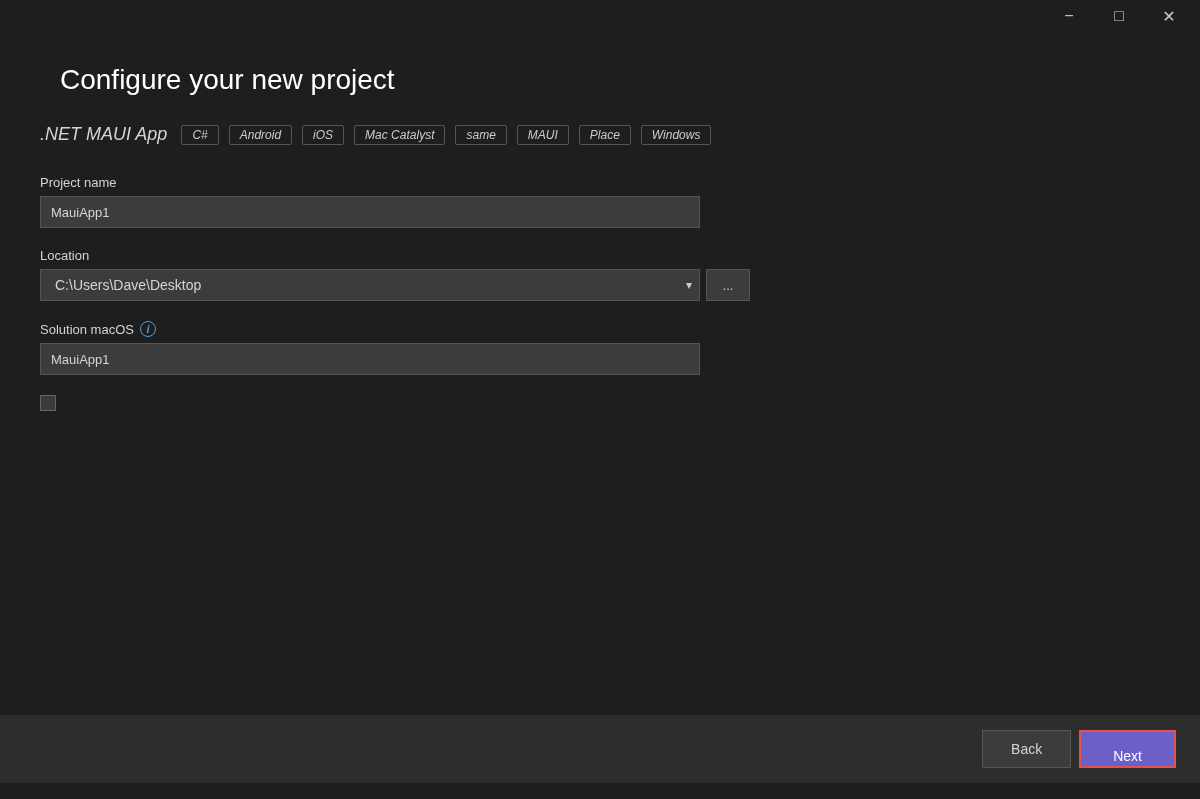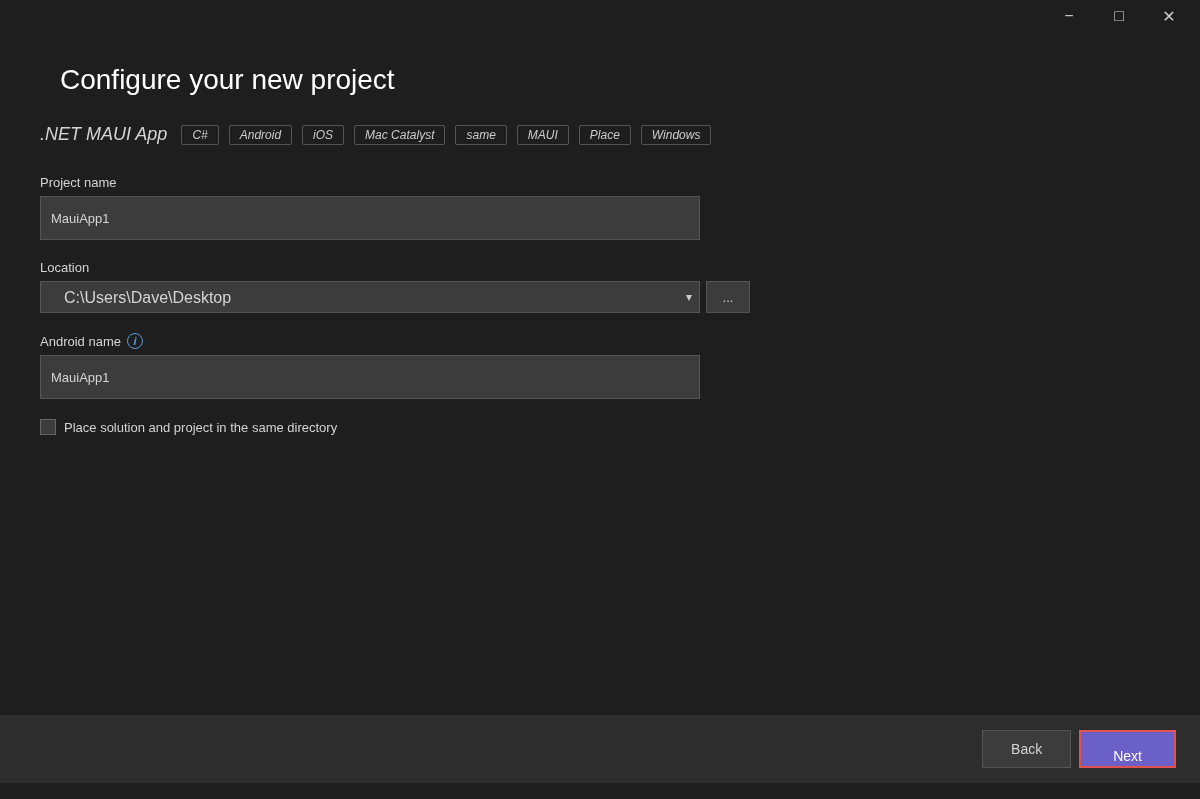--- a/index.html
+++ b/index.html
@@ -112,21 +112,21 @@
       justify-content: center;
       font-size: 11px;
       font-style: italic;
       font-weight: bold;
       cursor: pointer;
       flex-shrink: 0;
     }
 
     .form-input {
       width: 660px;
-      height: 44px;
+      height: 32px;
       background-color: #3c3c3c;
       border: 1px solid #555555;
       color: #d4d4d4;
       padding: 0 10px;
       font-size: 13px;
       font-family: 'Segoe UI', sans-serif;
       outline: none;
     }
 
     .location-row {
@@ -139,23 +139,23 @@
       position: relative;
       width: 660px;
     }
 
     .location-select {
       width: 100%;
       height: 32px;
       background-color: #3c3c3c;
       border: 1px solid #555555;
       color: #d4d4d4;
-      padding: 0 23px;
+      padding: 0 14px;
       padding-right: 28px;
-      font-size: 16px;
+      font-size: 14px;
       font-family: 'Segoe UI', sans-serif;
       outline: none;
       appearance: none;
       cursor: pointer;
     }
 
     .dropdown-arrow {
       position: absolute;
       right: 8px;
       top: 50%;
@@ -283,29 +283,28 @@
           <option>C:\Users\Dave\Desktop</option>
         </select>
         <span class="dropdown-arrow">▾</span>
       </div>
       <button class="browse-btn">...</button>
     </div>
   </div>
 
   <div class="form-section">
     <div class="form-label-row">
-      <span class="form-label" style="margin-bottom:0">Android name</span>
+      <span class="form-label" style="margin-bottom:0">Solution macOS</span>
       <span class="info-icon">i</span>
     </div>
     <input type="text" class="form-input" value="MauiApp1" style="">
   </div>
 
   <div class="checkbox-row">
     <input type="checkbox" class="checkbox-input" style="">
-    <label class="checkbox-label">Place solution and project in the same directory</label>
   </div>
 
 </div>
 
 <div class="bottom-bar">
   <button class="btn-back">Back</button>
   <button class="btn-next">Next</button>
 </div>
 
 </body></html>

